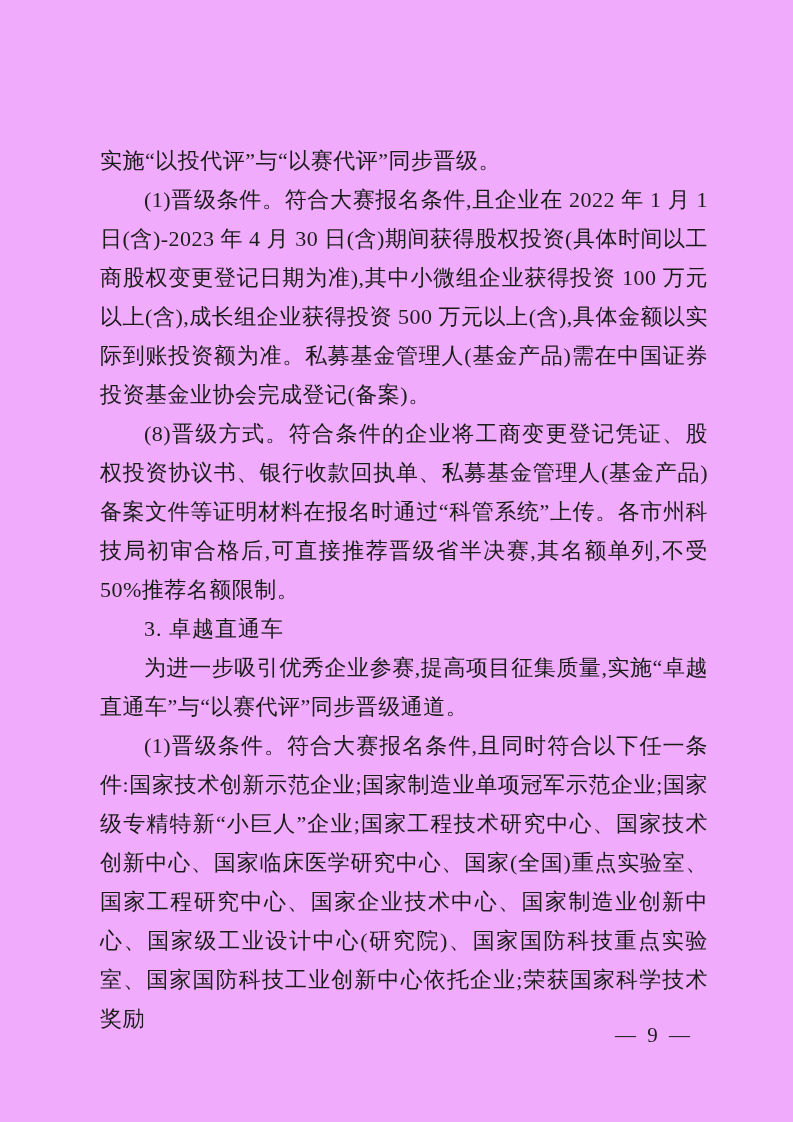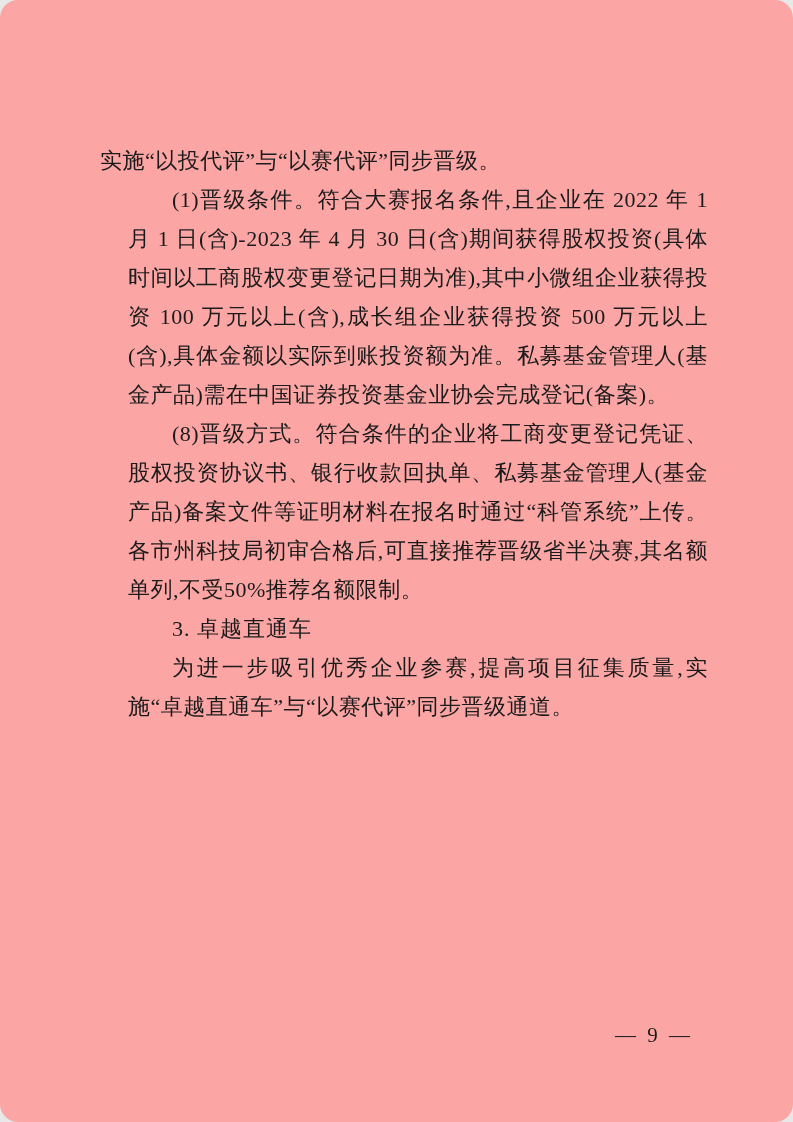--- a/index.html
+++ b/index.html
@@ -5,44 +5,42 @@
   html, body {
     margin: 0;
     padding: 0;
     background: #e8e8e8;
   }
   .page {
     position: relative;
     width: 793px;
     height: 1122px;
     margin: 0 auto;
-    background: #fca5a5;
+    background: #f0abfc;
     overflow: hidden;
     font-family: "Liberation Serif", "DejaVu Serif", serif;
     color: #1b1b1b;
-    border-radius: 18px;
   }
   .doc-body {
     position: absolute;
     left: 100px;
     top: 141px;
     width: 608px;
     font-size: 22px;
     line-height: 39px;
     text-align: justify;
     text-justify: inter-ideograph;
     letter-spacing: 0.5px;
   }
   .doc-body p {
     margin: 0;
     padding: 0;
   }
   .doc-body p.indent {
     text-indent: 2em;
-    margin-left: 28px;
   }
   .doc-body p.heading {
     font-weight: 400;
     letter-spacing: 1px;
   }
   .page-number {
     position: absolute;
     top: 1020px;
     right: 100px;
     font-size: 21px;
@@ -54,15 +52,16 @@
 </head>
 <body>
 
 <div class="page">
   <div class="doc-body">
     <p>实施“以投代评”与“以赛代评”同步晋级。</p>
     <p class="indent">(1)晋级条件。符合大赛报名条件,且企业在 2022 年 1 月 1 日(含)-2023 年 4 月 30 日(含)期间获得股权投资(具体时间以工商股权变更登记日期为准),其中小微组企业获得投资 100 万元以上(含),成长组企业获得投资 500 万元以上(含),具体金额以实际到账投资额为准。私募基金管理人(基金产品)需在中国证券投资基金业协会完成登记(备案)。</p>
     <p class="indent">(8)晋级方式。符合条件的企业将工商变更登记凭证、股权投资协议书、银行收款回执单、私募基金管理人(基金产品)备案文件等证明材料在报名时通过“科管系统”上传。各市州科技局初审合格后,可直接推荐晋级省半决赛,其名额单列,不受50%推荐名额限制。</p>
     <p class="indent heading">3. 卓越直通车</p>
     <p class="indent">为进一步吸引优秀企业参赛,提高项目征集质量,实施“卓越直通车”与“以赛代评”同步晋级通道。</p>
+    <p class="indent">(1)晋级条件。符合大赛报名条件,且同时符合以下任一条件:国家技术创新示范企业;国家制造业单项冠军示范企业;国家级专精特新“小巨人”企业;国家工程技术研究中心、国家技术创新中心、国家临床医学研究中心、国家(全国)重点实验室、国家工程研究中心、国家企业技术中心、国家制造业创新中心、国家级工业设计中心(研究院)、国家国防科技重点实验室、国家国防科技工业创新中心依托企业;荣获国家科学技术奖励</p>
   </div>
   <div class="page-number">— 9 —</div>
 </div>
 
 </body></html>

